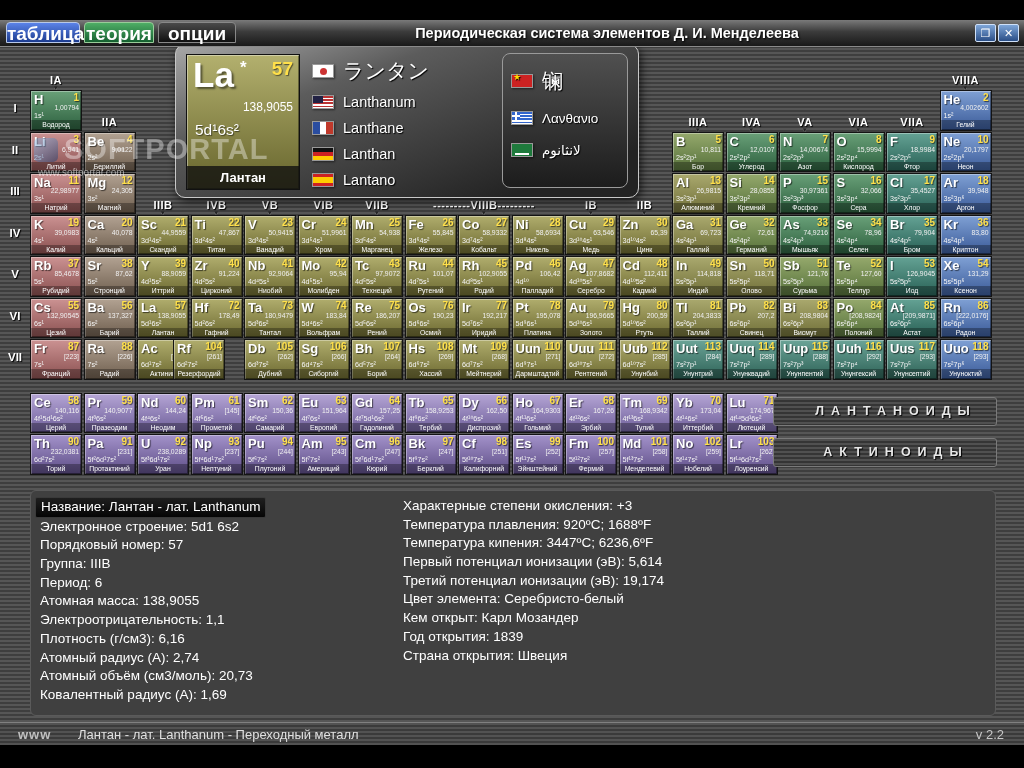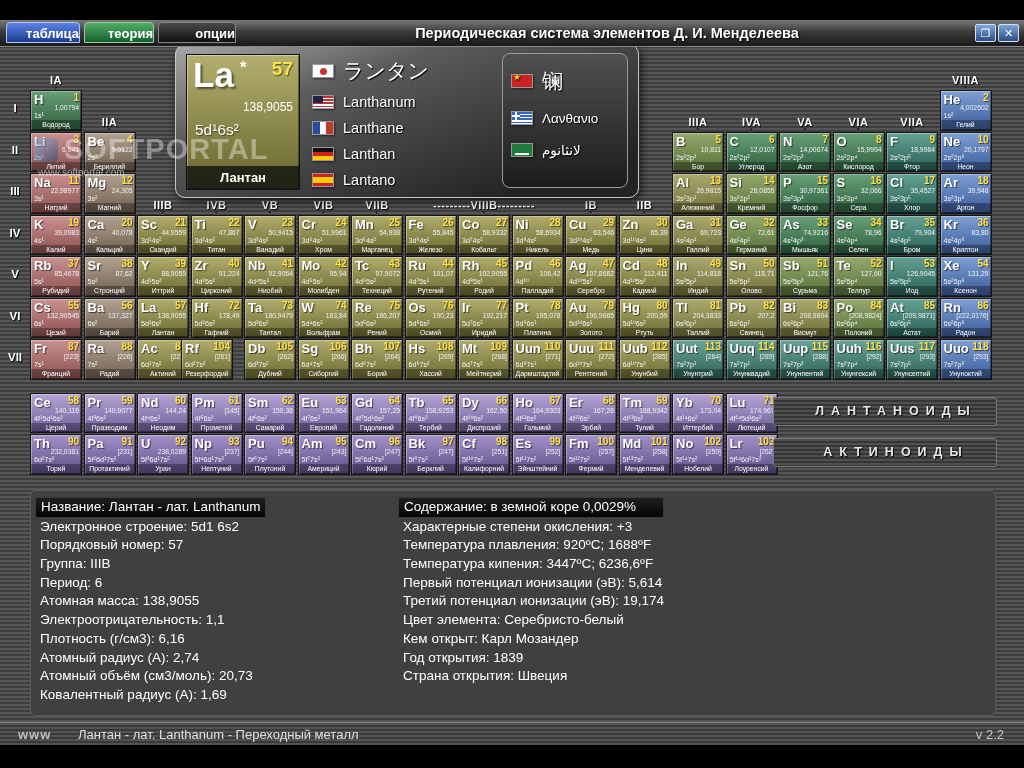--- a/index.html
+++ b/index.html
@@ -3,22 +3,22 @@
 <meta charset="utf-8">
 <style>
   html,body{margin:0;padding:0;background:#000;}
   .app{position:relative;width:1024px;height:768px;background:#000;overflow:hidden;
        font-family:"Liberation Sans","DejaVu Sans",sans-serif;}
   .stripes{position:absolute;left:0;top:20px;width:1024px;height:726px;
        background:repeating-linear-gradient(180deg,#565656 0,#565656 2px,#3e3e3e 2px,#3e3e3e 4px);}
   
   .titlebar{position:absolute;left:0;top:20px;width:1024px;height:26px;z-index:10;
        background:linear-gradient(180deg,#7a7a7a,#3b3b3b 45%,#191919);border-bottom:1px solid #8a8a8a;}
-  .tab{position:absolute;top:2px;height:21px;line-height:21px;text-align:right;color:#fff;
-       font-weight:bold;font-size:13px;border-radius:4px 4px 0 0;border:1px solid #b8c8e8;box-sizing:border-box;}
+  .tab{position:absolute;top:2px;height:21px;line-height:21px;text-align:center;color:#fff;
+       font-weight:bold;font-size:19px;border-radius:4px 4px 0 0;border:1px solid #b8c8e8;box-sizing:border-box;}
   .tab-table{left:6px;width:74px;background:linear-gradient(180deg,#5b83e8,#1c3c90);}
   .tab-theory{left:84px;width:70px;background:linear-gradient(180deg,#4fae66,#156030);border-color:#99cc99;}
   .tab-options{left:158px;width:78px;background:linear-gradient(180deg,#4a4a4a,#101010);border-color:#888;}
   .win-title{position:absolute;left:260px;right:70px;top:0;height:26px;line-height:26px;text-align:center;
        color:#fff;font-weight:bold;font-size:14.5px;text-shadow:1px 1px 2px #000;white-space:nowrap;}
   .winbtn{position:absolute;top:4px;width:21px;height:18px;line-height:17px;text-align:center;color:#fff;
        font-size:11px;font-weight:bold;background:linear-gradient(180deg,#7ea6d8,#2a4e86);
        border:1px solid #cfe0f8;border-radius:2px;box-sizing:border-box;}
   .winbtn-restore{right:28px;}
   .winbtn-close{right:5px;}
@@ -679,21 +679,21 @@
         <span class="cfg">7s²</span>
         <span class="ename">Радий</span>
       </div>
       <div class="cell cat-transition" style="left: 137px; top: 339px;">
         <span class="sym">Ac</span>
         <span class="num">89</span>
         <span class="mass">[227]</span>
         <span class="cfg">6d¹7s²</span>
         <span class="ename">Актиний</span>
       </div>
-      <div class="cell cat-transition" style="left: 181px; top: 339px; padding-left: 12px;">
+      <div class="cell cat-transition" style="left: 173px; top: 339px; padding-left: 12px;">
         <span class="sym">Rf</span>
         <span class="num">104</span>
         <span class="mass">[261]</span>
         <span class="cfg">6d²7s²</span>
         <span class="ename">Резерфордий</span>
       </div>
       <div class="cell cat-transition" style="left: 244px; top: 339px;">
         <span class="sym">Db</span>
         <span class="num">105</span>
         <span class="mass">[262]</span>
@@ -1053,21 +1053,20 @@
         <div class="info-line">Группа: IIIB</div>
         <div class="info-line">Период: 6</div>
         <div class="info-line">Атомная масса: 138,9055</div>
         <div class="info-line">Электроотрицательность: 1,1</div>
         <div class="info-line">Плотность (г/см3): 6,16</div>
         <div class="info-line">Атомный радиус (A): 2,74</div>
         <div class="info-line">Атомный объём (см3/моль): 20,73</div>
         <div class="info-line">Ковалентный радиус (A): 1,69</div>
       </div>
     <div class="info-col" id="infoRight">
-        <div class="info-line info-head">Содержание: в земной коре 0,0029%</div>
         <div class="info-line">Характерные степени окисления: +3</div>
         <div class="info-line">Температура плавления: 920ºC;  1688ºF</div>
         <div class="info-line">Температура кипения: 3447ºC;  6236,6ºF</div>
         <div class="info-line">Первый потенциал ионизации (эВ): 5,614</div>
         <div class="info-line">Третий потенциал ионизации (эВ): 19,174</div>
         <div class="info-line">Цвет элемента: Серебристо-белый</div>
         <div class="info-line">Кем открыт: Карл Мозандер</div>
         <div class="info-line">Год открытия: 1839</div>
         <div class="info-line">Страна открытия: Швеция</div>
       </div>

